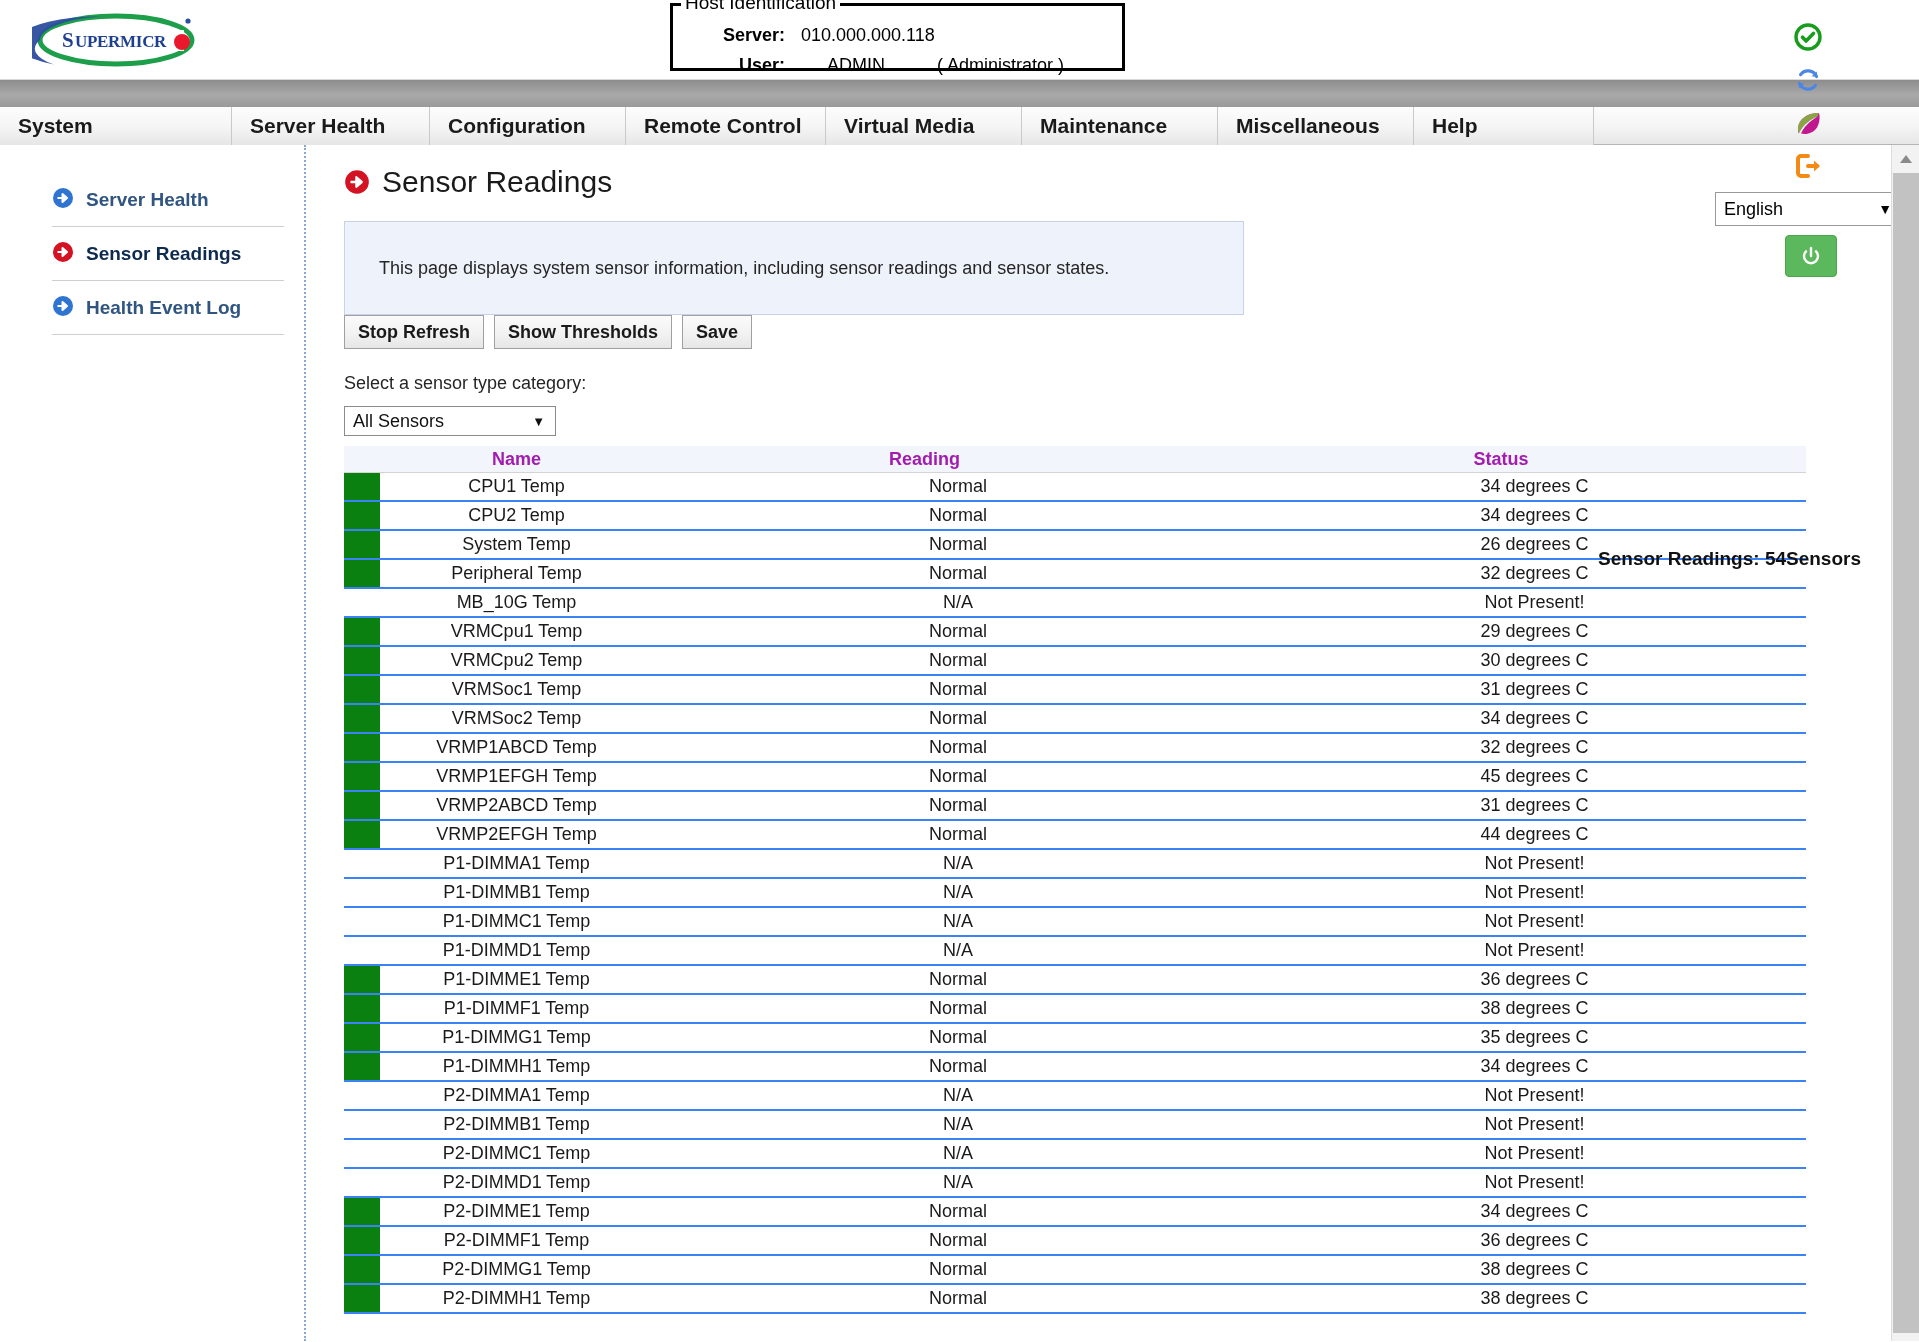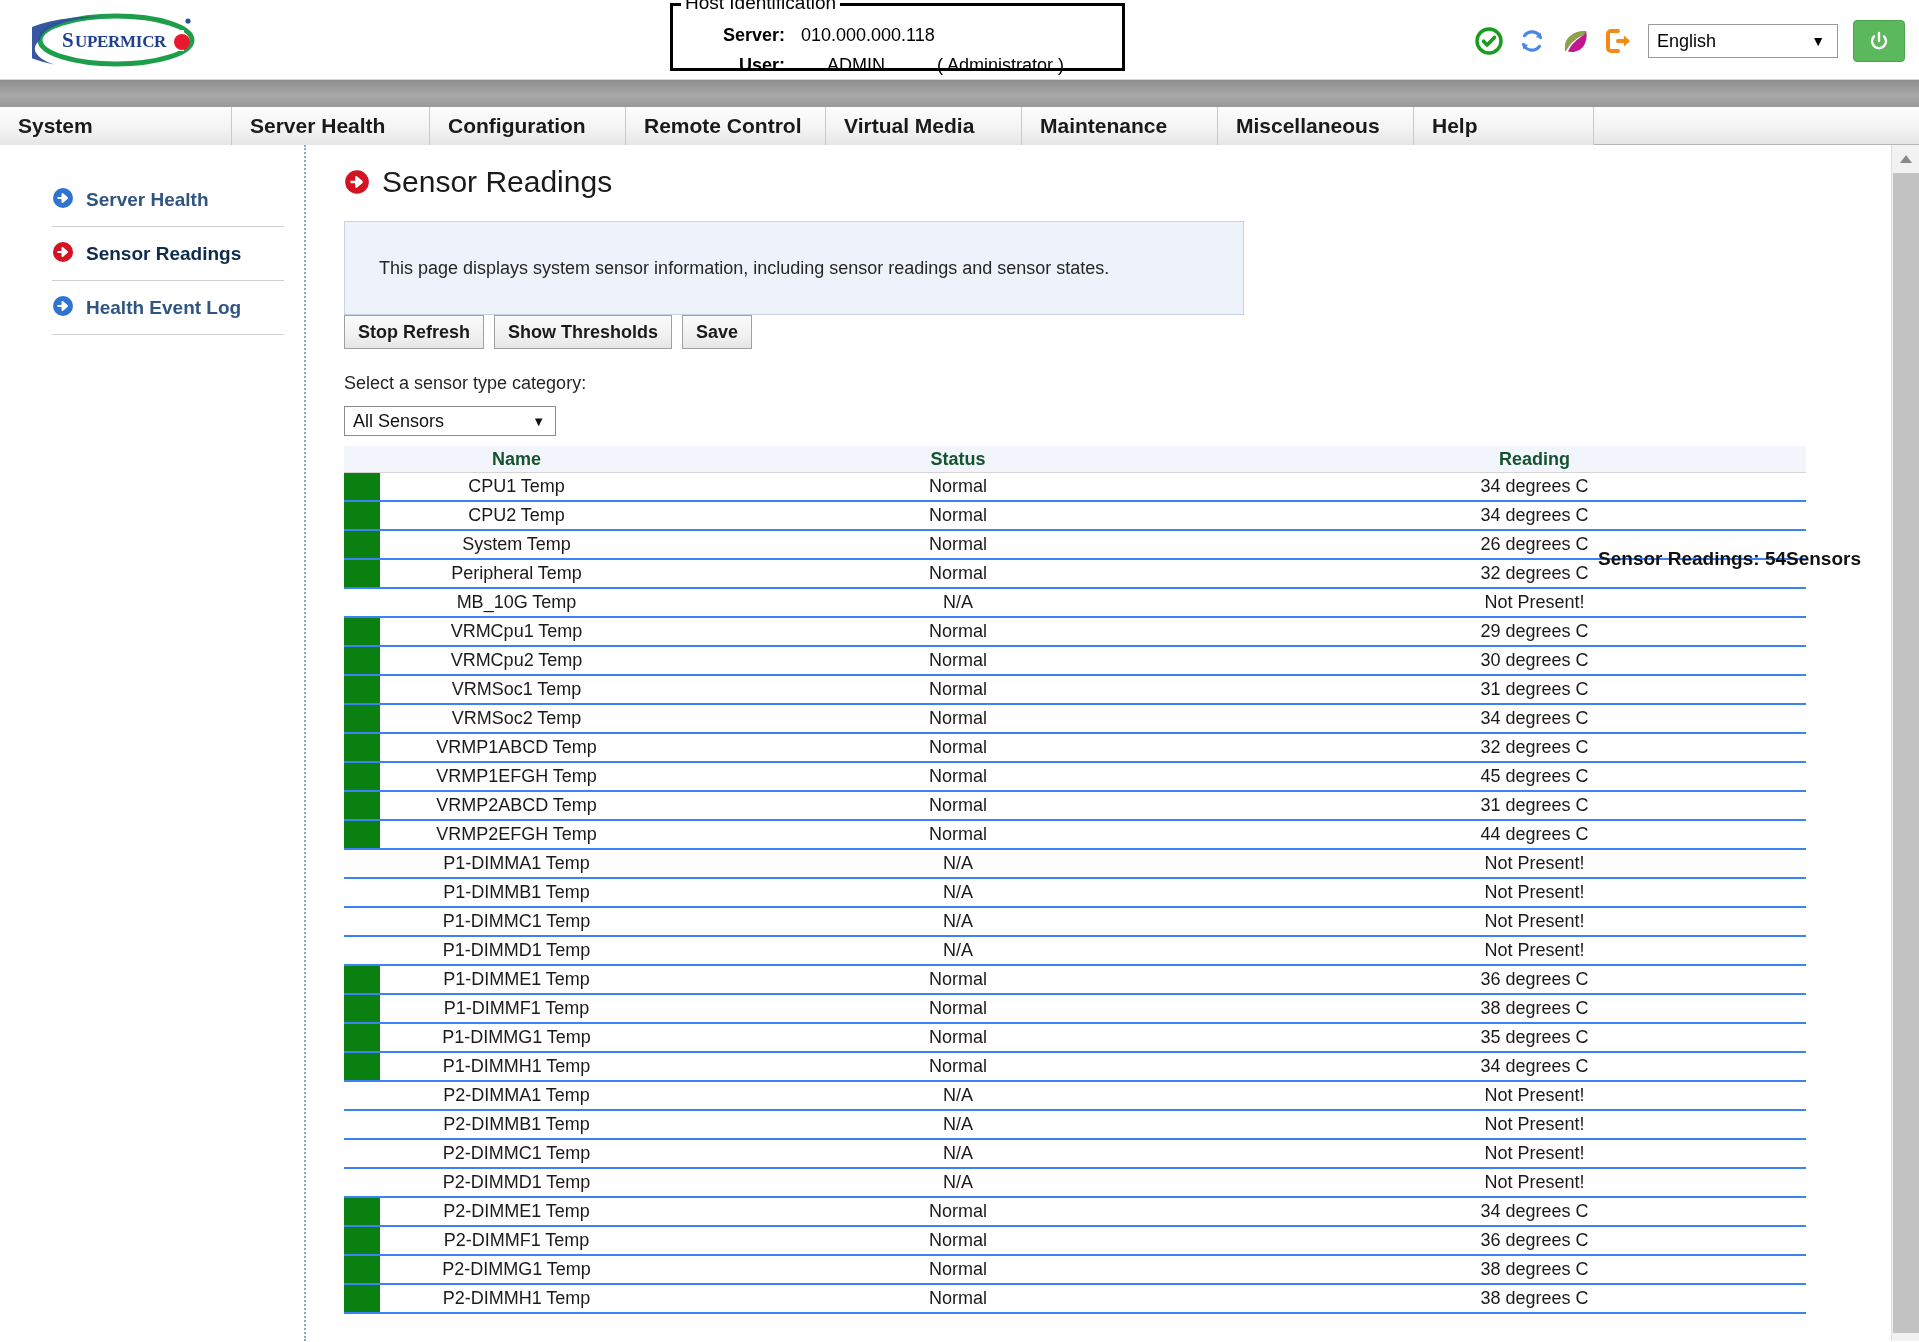--- a/index.html
+++ b/index.html
@@ -55,20 +55,21 @@
   .host-val   { margin-left: 16px; }
   .host-val2  { margin-left: 42px; }
   .host-role  { margin-left: 52px; }
 
   .header-tools {
     position: absolute;
     right: 14px; top: 20px;
     display: flex;
     align-items: center;
     gap: 9px;
+    flex-direction: column;
   }
   .icon-btn {
     width: 34px; height: 34px;
     display: flex; align-items: center; justify-content: center;
     cursor: pointer;
   }
   .lang-select {
     width: 190px; height: 34px;
     border: 1px solid #999;
     background: #fff;
@@ -223,21 +224,21 @@
     width: 1462px;
   }
   .thead {
     display: flex;
     height: 27px;
     background: #f2f6fc;
     align-items: center;
     border-bottom: 1px solid #d4d4d4;
   }
   .th {
-    font-size: 18px; font-weight: bold; color: #14532d;
+    font-size: 18px; font-weight: bold; color: #a21caf;
     text-align: center;
   }
   .c-ind  { width: 36px; flex: none; }
   .c-name { width: 273px; flex: none; text-align: center; }
   .c-stat { width: 610px; flex: none; text-align: center; }
   .c-read { width: 543px; flex: none; text-align: center; }
 
   .trow {
     display: flex;
     height: 29px;
@@ -421,22 +422,22 @@
       <span>All Sensors</span>
       <span class="caret">▼</span>
     </div>
 
     <div class="count-label">Sensor Readings: 54Sensors</div>
 
     <div class="table-wrap">
       <div class="thead">
         <div class="c-ind"></div>
         <div class="th c-name">Name</div>
+        <div class="th c-read">Reading</div>
         <div class="th c-stat">Status</div>
-        <div class="th c-read">Reading</div>
       </div>
       <div id="tbody">
           <div class="trow">
             <div class="ind-cell ok"></div>
             <div class="cell name">CPU1 Temp</div>
             <div class="cell stat">Normal</div>
             <div class="cell read">34 degrees C</div>
           </div>
           <div class="trow">
             <div class="ind-cell ok"></div>

